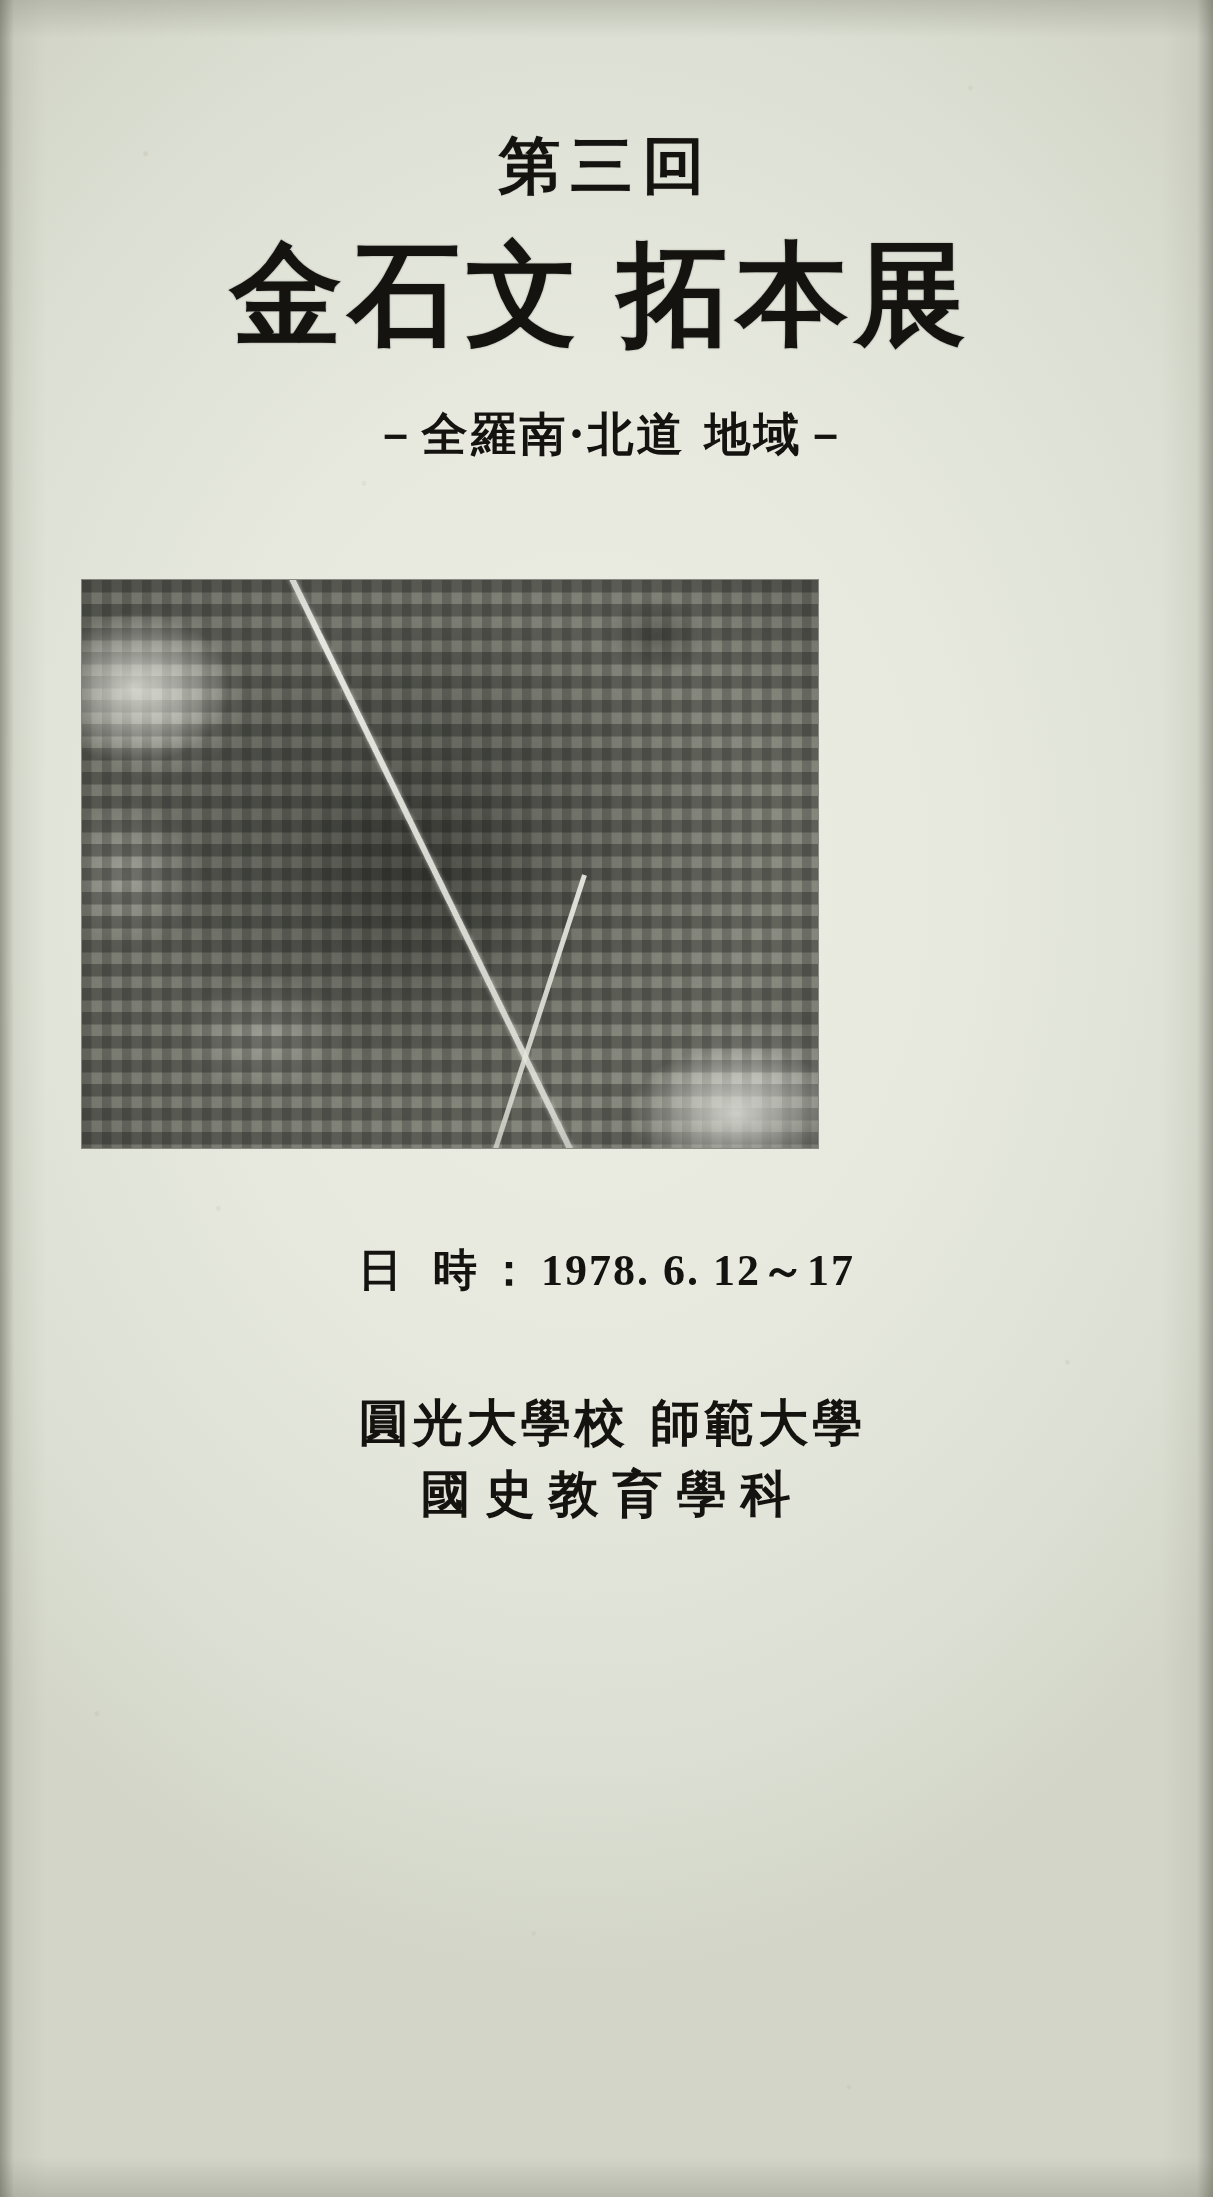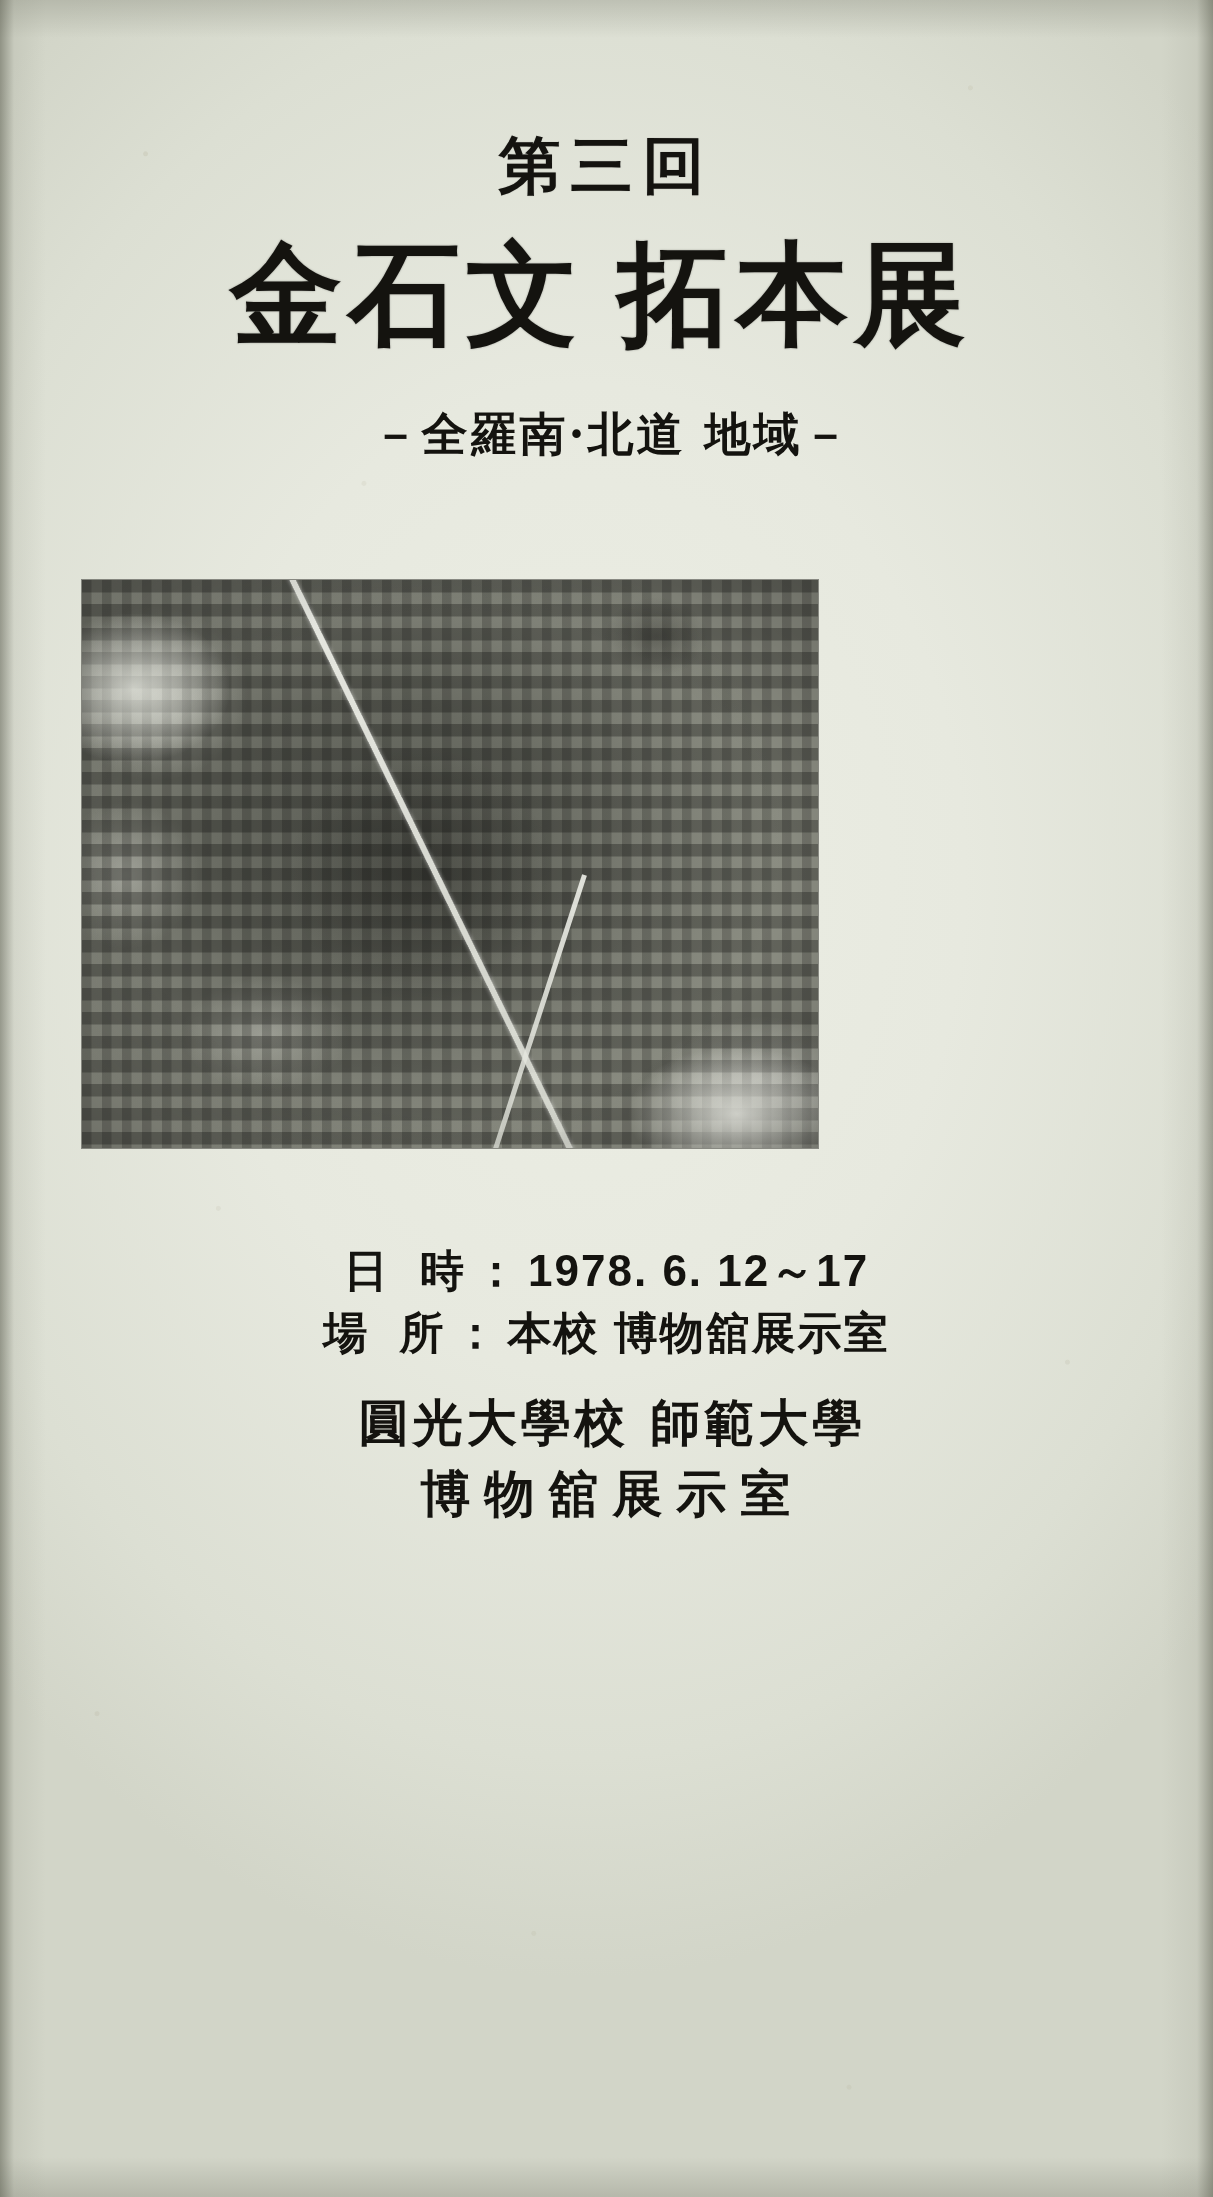--- a/index.html
+++ b/index.html
@@ -193,21 +193,21 @@
     inset: 0;
     background: radial-gradient(ellipse 80% 80% at 50% 50%, rgba(0,0,0,0) 55%, rgba(0,0,0,0.28) 100%);
   }
 
   
   .info {
     position: absolute;
     top: 1208px;
     left: 0;
     right: 0;
-    font-family: Liberation Sans, sans-serif;
+    font-family: Liberation Serif, serif;
     font-size: 44px;
     line-height: 1.42;
     letter-spacing: 2px;
     font-weight: 600;
   }
   .info .label { letter-spacing: 10px; }
 
   .org {
     position: absolute;
     top: 1355px;
@@ -248,24 +248,21 @@
       <div class="crack"></div>
       <div class="crack2"></div>
       <div class="vignette"></div>
 
     </div>
 
     <div class="info">
       <div>
         <span class="label">日 時：</span><span>1978. 6. 12～17</span>
       </div>
-      <div>
-        <span class="label">場 所：</span><span>本校 博物舘展示室</span>
-      </div>
     </div>
 
     <div class="org">
       <div>圓光大學校 師範大學</div>
-      <div class="dept">博物舘展示室</div>
+      <div class="dept">國史教育學科</div>
     </div>
 
   </div>
 </div>
 
 </body></html>

